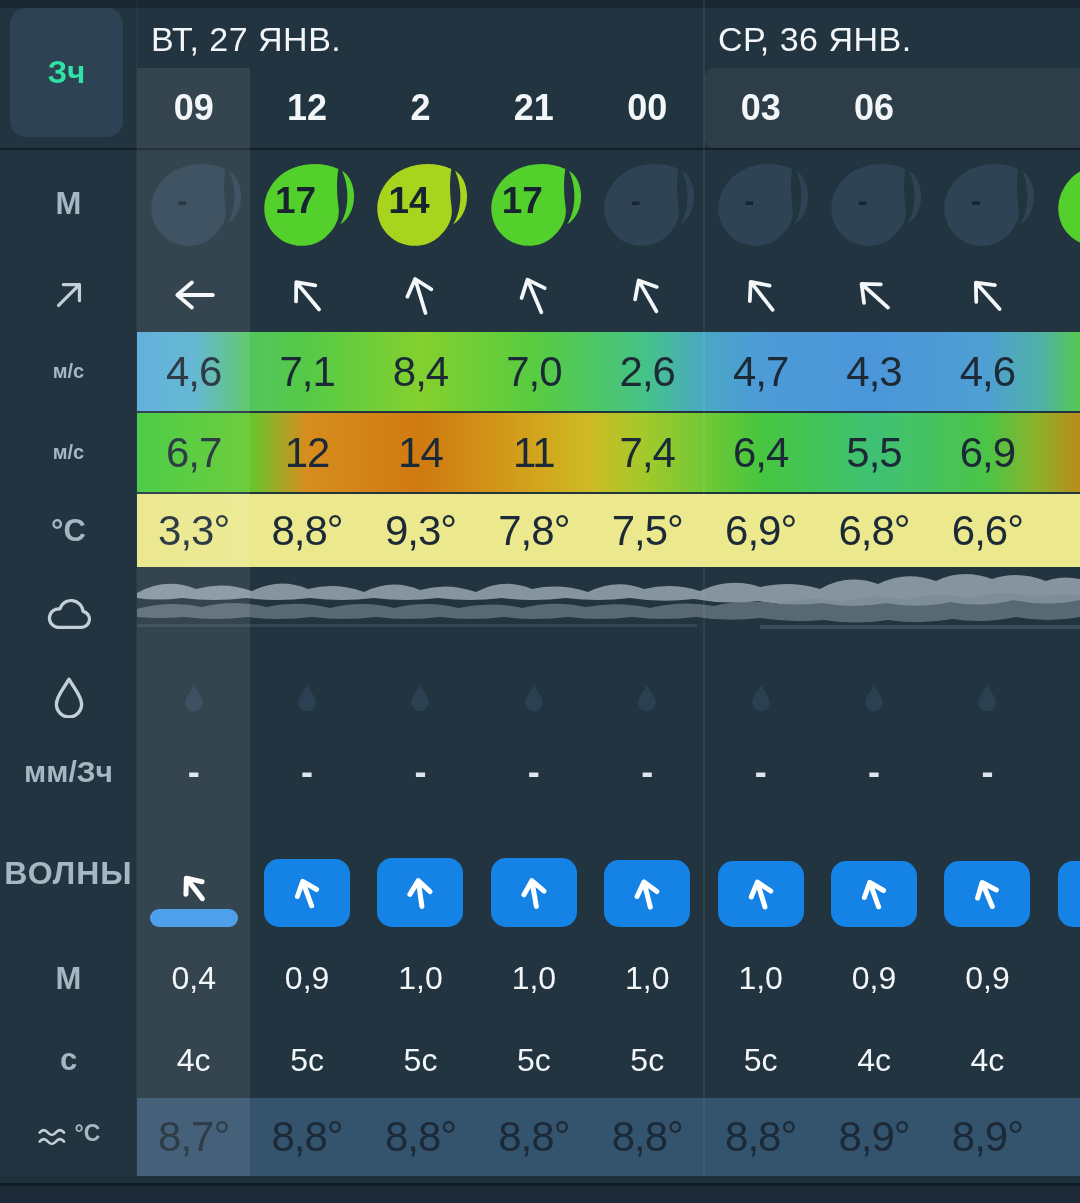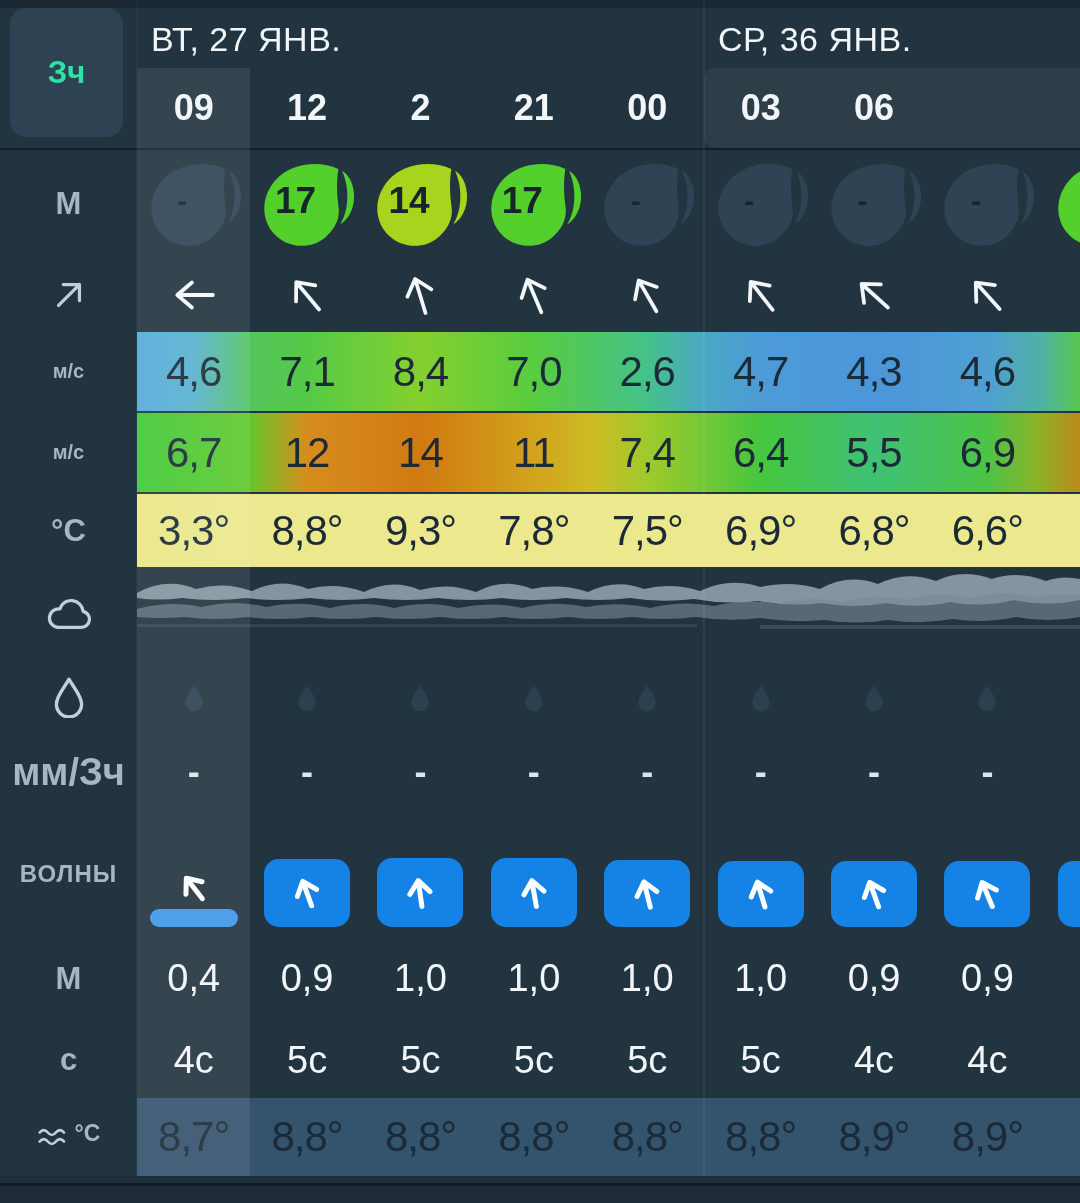--- a/index.html
+++ b/index.html
@@ -39,24 +39,24 @@
   .r-cloud{top:567px;height:95px}
   .r-drop{top:662px;height:70px}
   .r-mm{top:732px;height:80px}
   .r-wave{top:812px;height:123px}
   .r-wh{top:935px;height:87px}
   .r-wp{top:1022px;height:76px}
   .r-water{top:1098px;height:78px}
   
   .hour{font-size:36px;font-weight:700;color:#f2f6f8}
   .val{font-size:42px;font-weight:500;color:#1b2a36;letter-spacing:-1px}
-  .wval{font-size:38px;font-weight:400;color:#f2f6f8}
+  .wval{font-size:32px;font-weight:400;color:#f2f6f8}
   .dash{font-size:36px;font-weight:700;color:#dde6ec}
-  .lbl-ms{font-size:20px}.lbl-c{font-size:31px}.lbl-mm{font-size:38px}
-  .lbl-waves{font-size:24px;letter-spacing:1px}.lbl-m{font-size:31px}.lbl-s{font-size:31px}
+  .lbl-ms{font-size:20px}.lbl-c{font-size:31px}.lbl-mm{font-size:30px}
+  .lbl-waves{font-size:32px;letter-spacing:1px}.lbl-m{font-size:31px}.lbl-s{font-size:31px}
   .lbl-kite{font-size:31px}
   .water-band{background:#34536d}
   
   svg{display:block}
   .oline{fill:none;stroke:#c3cfd9;stroke-linecap:round;stroke-linejoin:round}
   .dirarrow{width:46px;height:46px}
   .dirarrow path{fill:none;stroke:#f4f7f9;stroke-width:3.6;stroke-linecap:round;stroke-linejoin:round}
   .dropfill{fill:#2b4151}
   
   .leaf{position:relative;width:96px;height:86px}

